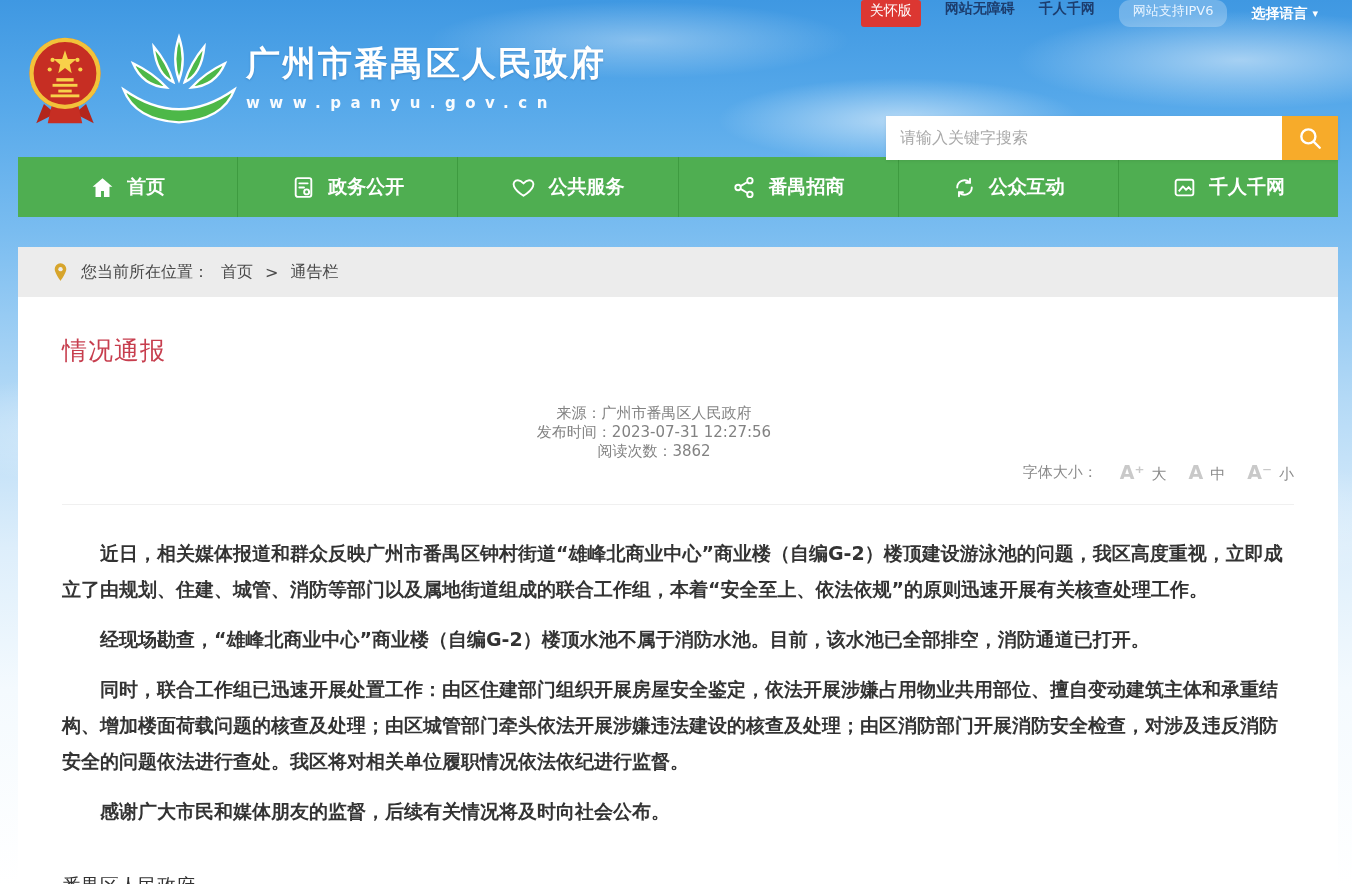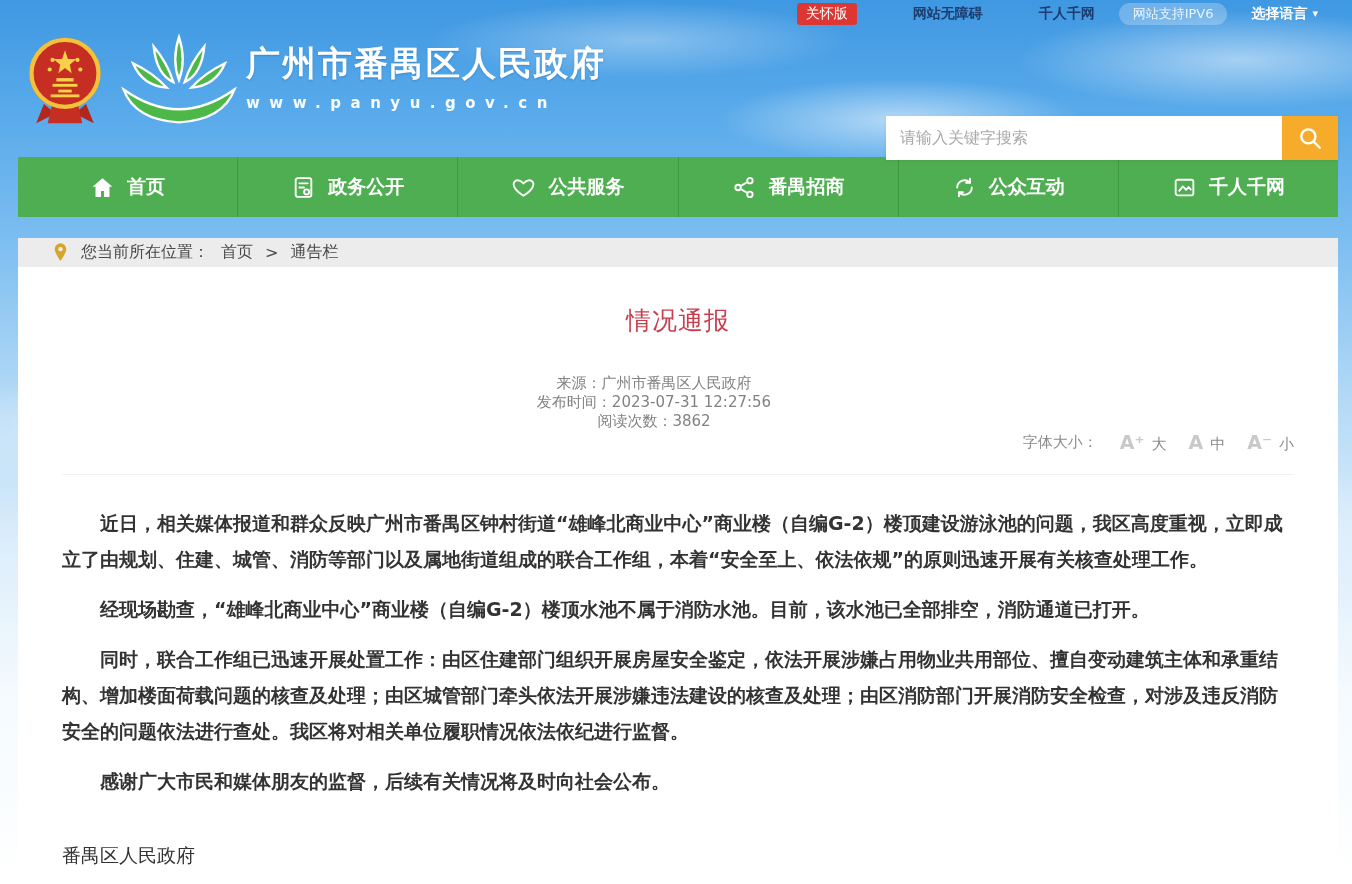--- a/index.html
+++ b/index.html
@@ -11,23 +11,23 @@
       radial-gradient(ellipse 260px 60px at 900px 120px, rgba(255,255,255,.55), transparent 70%),
       radial-gradient(ellipse 320px 70px at 1240px 60px, rgba(255,255,255,.5), transparent 70%),
       radial-gradient(ellipse 300px 55px at 640px 40px, rgba(255,255,255,.35), transparent 70%),
       radial-gradient(ellipse 420px 90px at 200px 430px, rgba(255,255,255,.55), transparent 70%),
       radial-gradient(ellipse 500px 100px at 1100px 520px, rgba(255,255,255,.5), transparent 70%),
       linear-gradient(180deg,#3f98e2 0%,#57a9ea 12%,#79bcf0 26%,#b3d9f6 45%,#ddeefb 62%,#f4fafe 78%,#ffffff 100%);
   }
   .page { position:relative; width:1320px; margin-left:18px; }
 
   
-  .topbar { height:27px; display:flex; justify-content:flex-end; align-items:center; gap:24px; padding-right:20px; font-size:14px; }
+  .topbar { height:27px; display:flex; justify-content:flex-end; gap:24px; padding-right:20px; font-size:14px; }
   .care-btn { background:#dc3732; color:#fff; padding:2px 9px; border-radius:3px; font-size:14px; cursor:pointer; }
-  .top-link { color:#1c3d6e; font-weight:bold; cursor:pointer; text-decoration:none;margin-left:32px; }
+  .top-link { color:#1c3d6e; font-weight:bold; cursor:pointer; text-decoration:none; }
   .ipv6-pill { background:rgba(255,255,255,.25); color:#e9f4ff; padding:2px 14px; border-radius:11px; font-size:13px; cursor:pointer; }
   .lang { color:#fff; font-weight:bold; cursor:pointer; display:flex; align-items:center; gap:5px; }
   .lang .arrow { font-size:11px; line-height:1; }
 
   
   .header { position:relative; height:130px; }
   .logo-link { position:absolute; left:8px; top:4px; display:flex; align-items:flex-start; cursor:pointer; }
   .emblem { margin-top:4px; }
   .lotus { margin-left:14px; }
   .site-text { margin-left:6px; margin-top:10px; color:#fff; }
@@ -39,27 +39,27 @@
   .search-btn { width:56px; background:#f7ab2a; border:none; display:flex; align-items:center; justify-content:center; cursor:pointer; }
 
   
   .nav { display:flex; height:60px; background:#4fae51; }
   .nav-item { flex:1; display:flex; align-items:center; justify-content:center; gap:12px; color:#fff; font-size:19px; font-weight:bold; border-right:1px solid #3e9b40; cursor:pointer; }
   .nav-item:last-child { border-right:none; }
 
   .gap { height:21px; }
 
   
-  .breadcrumb { height:29px; background:#ececec; display:flex; align-items:center; padding-left:34px; gap:12px; color:#4a4a4a; font-size:16px; }
+  .breadcrumb { height:50px; background:#ececec; display:flex; align-items:center; padding-left:34px; gap:12px; color:#4a4a4a; font-size:16px;margin-top:9px; }
   .crumb { cursor:pointer; }
   .crumb-sep { color:#4a4a4a; }
 
   
   .content { background:#fff; min-height:601px; padding:0 44px 40px; }
-  .article-title { text-align:center; color:#c73e4e; font-size:25px; font-weight:500; padding-top:37px; letter-spacing:1px; }
+  .article-title { color:#c73e4e; font-size:25px; font-weight:500; padding-top:37px; letter-spacing:1px; }
   .meta { margin-top:37px; display:flex; align-items:center; font-size:15px; color:#828282; padding-bottom:20px; border-bottom:1px solid #f0f0f0;flex-direction:column; }
   .meta-group { margin-right:48px; white-space:nowrap; }
   .font-tools { margin-left:auto; display:flex; align-items:center; }
   .font-tools .lbl { color:#8a8a8a; }
   .fs-btn { display:flex; align-items:baseline; margin-left:22px; cursor:pointer; }
   .fs-symbol { color:#c9c9c9; font-size:19px; font-weight:bold; }
   .fs-name { color:#8a8a8a; font-size:15px; margin-left:7px; }
   .article-body { margin-top:30px; }
   .article-body p { font-size:19px; line-height:36px; color:#333; text-indent:2em; margin-bottom:14px;font-weight:bold; }
   .signature { text-align:left; padding-right:14px; color:#333; font-size:19px; margin-top:44px; }

